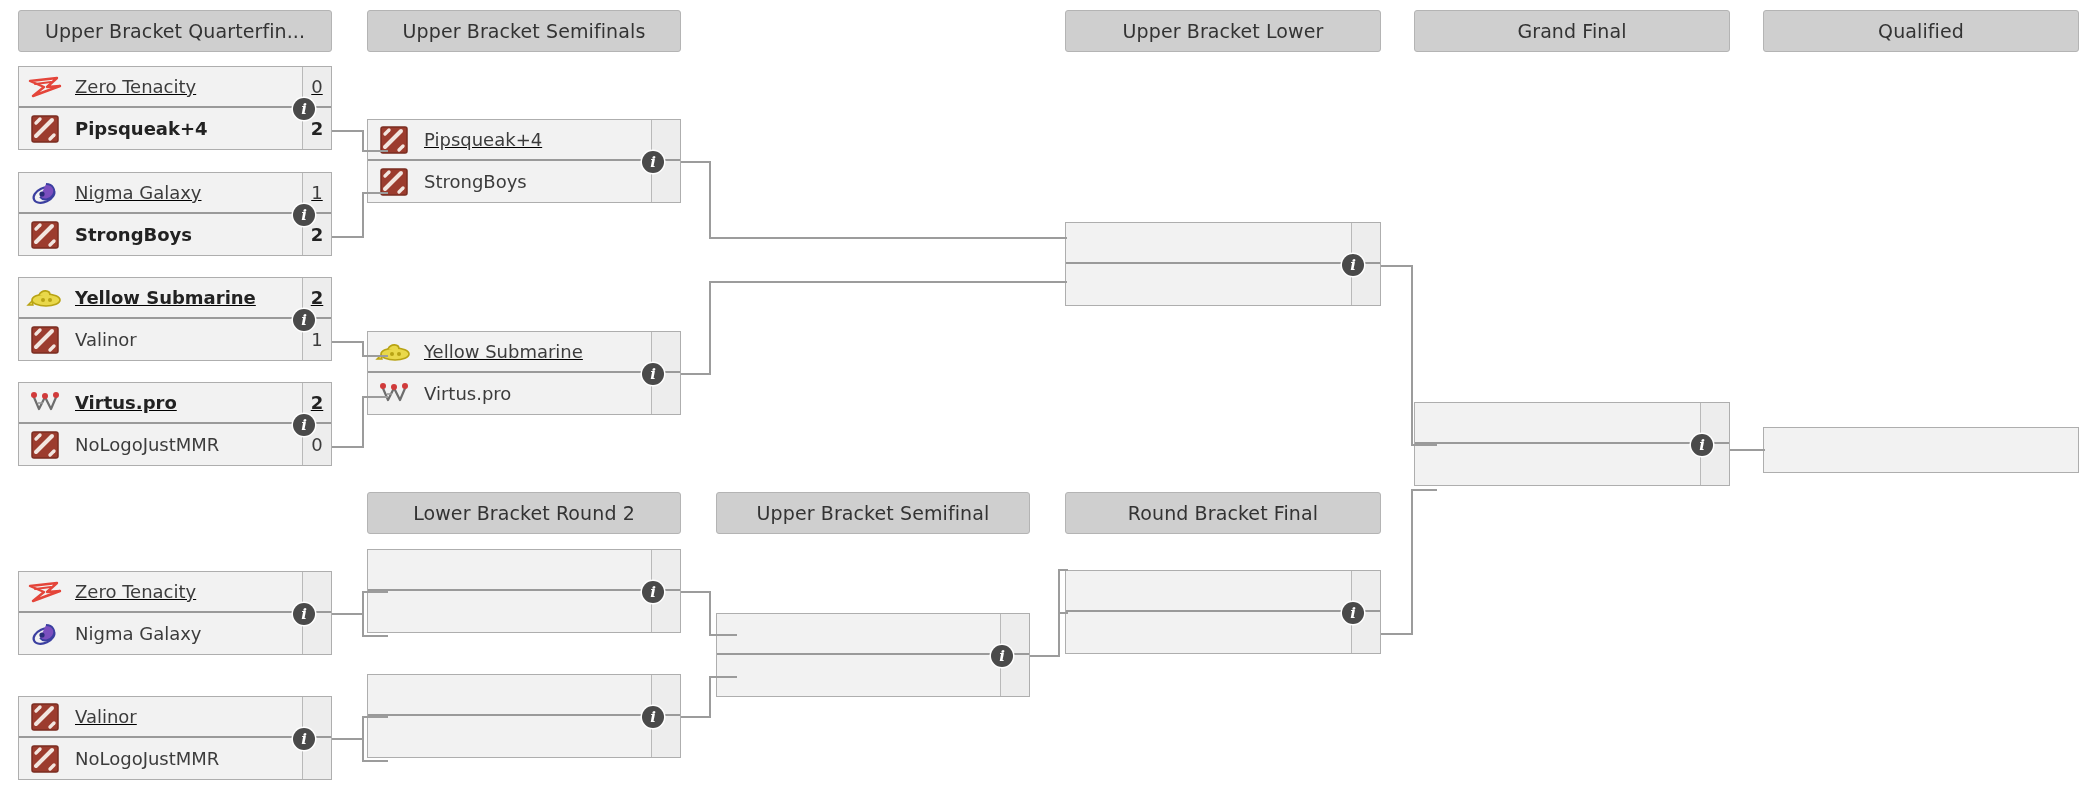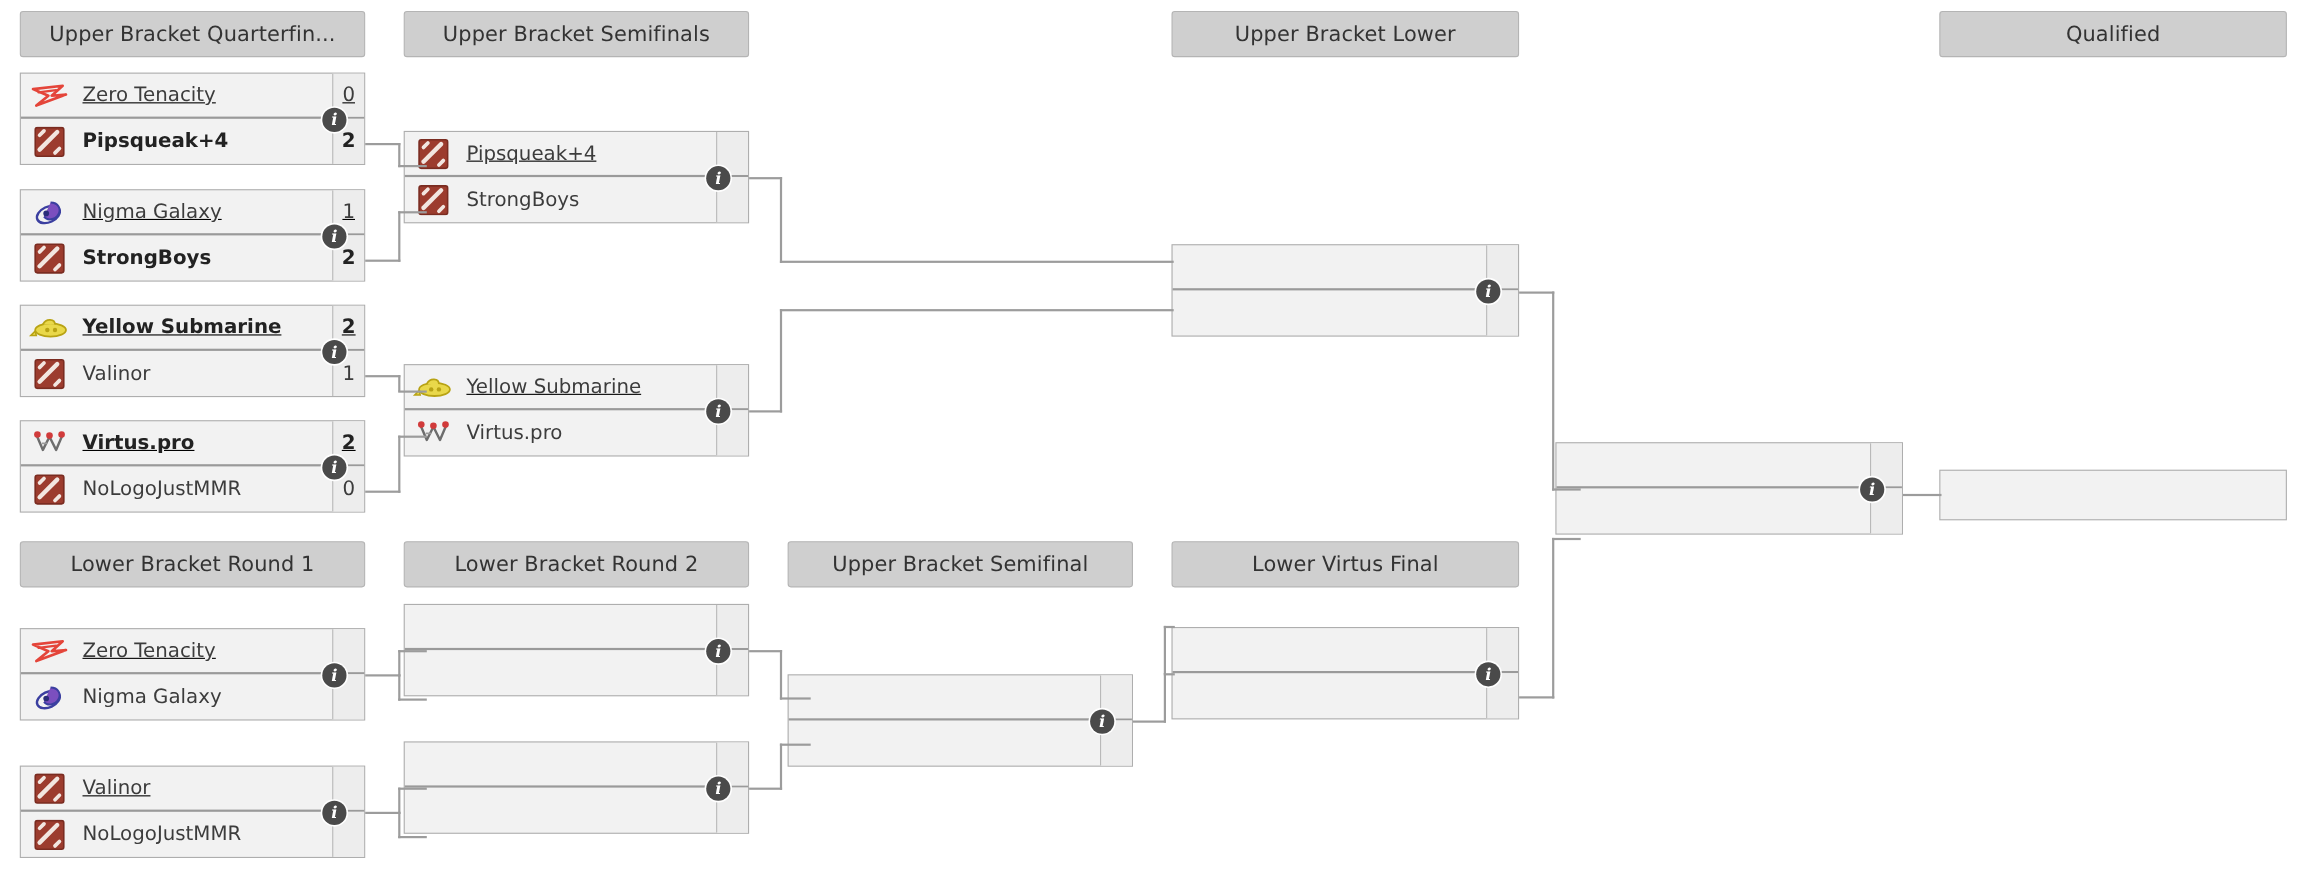--- a/index.html
+++ b/index.html
@@ -92,26 +92,26 @@
   .lg{display:block;}
 </style>
 </head>
 <body>
 
 <div id="bracket">
 
   <div class="round-header" style="left:18px;top:10px;width:314px;">Upper Bracket Quarterfin...</div>
   <div class="round-header" style="left:367px;top:10px;width:314px;">Upper Bracket Semifinals</div>
   <div class="round-header" style="left:1065px;top:10px;width:316px;">Upper Bracket Lower</div>
+  <div class="round-header" style="left:1414px;top:10px;width:316px;">Grand Final</div>
   <div class="round-header" style="left:1763px;top:10px;width:316px;text-align:center;">Qualified</div>
 
-  <div class="round-header" style="left:18px;top:492px;width:314px;">Lower Bracket Round 1</div>
   <div class="round-header" style="left:367px;top:492px;width:314px;">Lower Bracket Round 2</div>
   <div class="round-header" style="left:716px;top:492px;width:314px;">Upper Bracket Semifinal</div>
-  <div class="round-header" style="left:1065px;top:492px;width:316px;">Lower Virtus Final</div>
+  <div class="round-header" style="left:1065px;top:492px;width:316px;">Round Bracket Final</div>
 
   <div class="conn h" style="left:332px;top:130px;width:32px;"></div>
   <div class="conn v" style="left:362px;top:130px;height:22px;"></div>
   <div class="conn h" style="left:362px;top:150px;width:26px;"></div>
 
   <div class="conn h" style="left:332px;top:236px;width:32px;"></div>
   <div class="conn v" style="left:362px;top:192px;height:46px;"></div>
   <div class="conn h" style="left:362px;top:192px;width:26px;"></div>
 
   <div class="conn h" style="left:332px;top:341px;width:32px;"></div>

